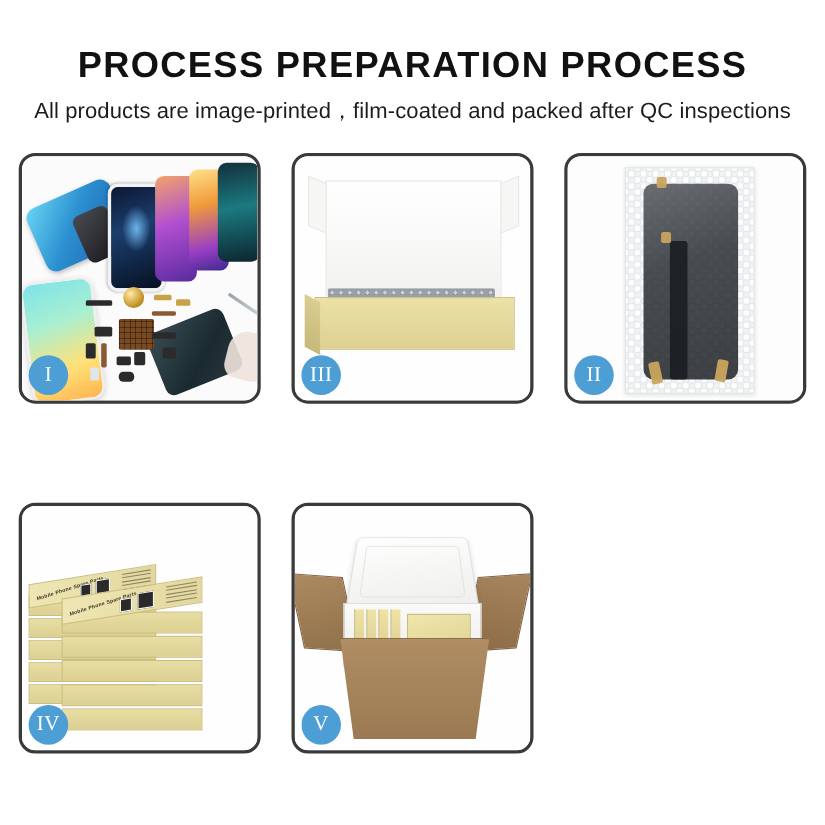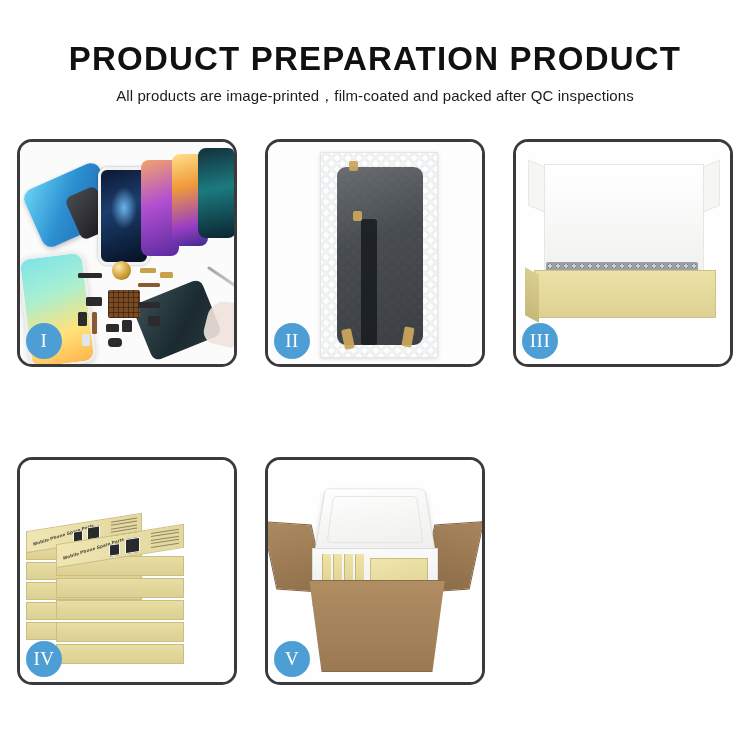--- a/index.html
+++ b/index.html
@@ -11,21 +11,21 @@
   }
   .page { position: relative; width: 750px; height: 750px; background: #fff; }
 
   
   .header { position: absolute; top: 40px; left: 0; width: 750px; text-align: center; }
   .title {
     font-size: 33px; font-weight: 700; color: #111;
     letter-spacing: 1.2px; line-height: 38px; white-space: nowrap;
   }
   .subtitle {
-    margin-top: 9px; font-size: 15px; font-weight: 400;
+    margin-top: 9px; font-size: 20px; font-weight: 400;
     color: #1c1c1c; letter-spacing: .1px; white-space: nowrap;
   }
 
   
   .grid {
     position: absolute; top: 139px; left: 17px;
     width: 716px; height: 546px;
     display: grid;
     grid-template-columns: repeat(3, 220px);
     grid-template-rows: repeat(2, 228px);
@@ -289,21 +289,21 @@
     position:absolute; width:16px; height:16px;
     background: rgba(130,104,72,.85);
   }
 </style>
 </head>
 <body>
 
 <div class="page">
 
   <div class="header">
-    <div class="title">PRODUCT PREPARATION PRODUCT</div>
+    <div class="title">PROCESS PREPARATION PROCESS</div>
     <div class="subtitle">All products are image-printed，film-coated and packed after QC inspections</div>
   </div>
 
   <div class="grid">
 
     <div class="panel">
       <div class="panel-inner p1">
         <div class="ph ph-a"></div>
         <div class="ph ph-a2"></div>
         <div class="ph ph-b"></div>
@@ -327,43 +327,43 @@
         <div class="chip" style="left:128px;top:174px;width:12px;height:10px;"></div>
         <div class="chip" style="left:62px;top:192px;width:8px;height:12px;background:#dfe6ea;"></div>
         <div class="chip" style="left:88px;top:196px;width:14px;height:9px;border-radius:4px;"></div>
         <div class="tweez"></div>
         <div class="hand"></div>
       </div>
       <div class="badge">I</div>
     </div>
 
     <div class="panel">
+      <div class="panel-inner p3">
+        <div class="lid-flapL"></div>
+        <div class="lid-flapR"></div>
+        <div class="lid-back"></div>
+        <div class="foam-sheet"></div>
+        <div class="bubblefill"></div>
+        <div class="box-tray"></div>
+      </div>
+      <div class="badge">III</div>
+    </div>
+
+    <div class="panel">
       <div class="panel-inner p2">
         <div class="bubblebag">
           <div class="screen-in"></div>
           <div class="flex-cable"></div>
           <div class="tape" style="left:28px;top:8px;width:9px;height:10px;"></div>
           <div class="tape" style="left:32px;top:58px;width:9px;height:10px;"></div>
           <div class="tape" style="left:22px;top:176px;width:10px;height:20px;transform:rotate(-12deg);"></div>
           <div class="tape" style="left:82px;top:174px;width:10px;height:20px;transform:rotate(10deg);"></div>
         </div>
       </div>
       <div class="badge">II</div>
-    </div>
-
-    <div class="panel">
-      <div class="panel-inner p3">
-        <div class="lid-flapL"></div>
-        <div class="lid-flapR"></div>
-        <div class="lid-back"></div>
-        <div class="foam-sheet"></div>
-        <div class="bubblefill"></div>
-        <div class="box-tray"></div>
-      </div>
-      <div class="badge">III</div>
     </div>
 
     <div class="panel">
       <div class="panel-inner p4">
         <div class="stack">
           <div class="sbox" style="left:0;top:56px;width:116px;height:18px;"></div>
           <div class="sbox" style="left:0;top:76px;width:116px;height:18px;"></div>
           <div class="sbox" style="left:0;top:96px;width:116px;height:18px;"></div>
           <div class="sbox" style="left:0;top:116px;width:116px;height:18px;"></div>
           <div class="sbox" style="left:0;top:136px;width:116px;height:18px;"></div>

